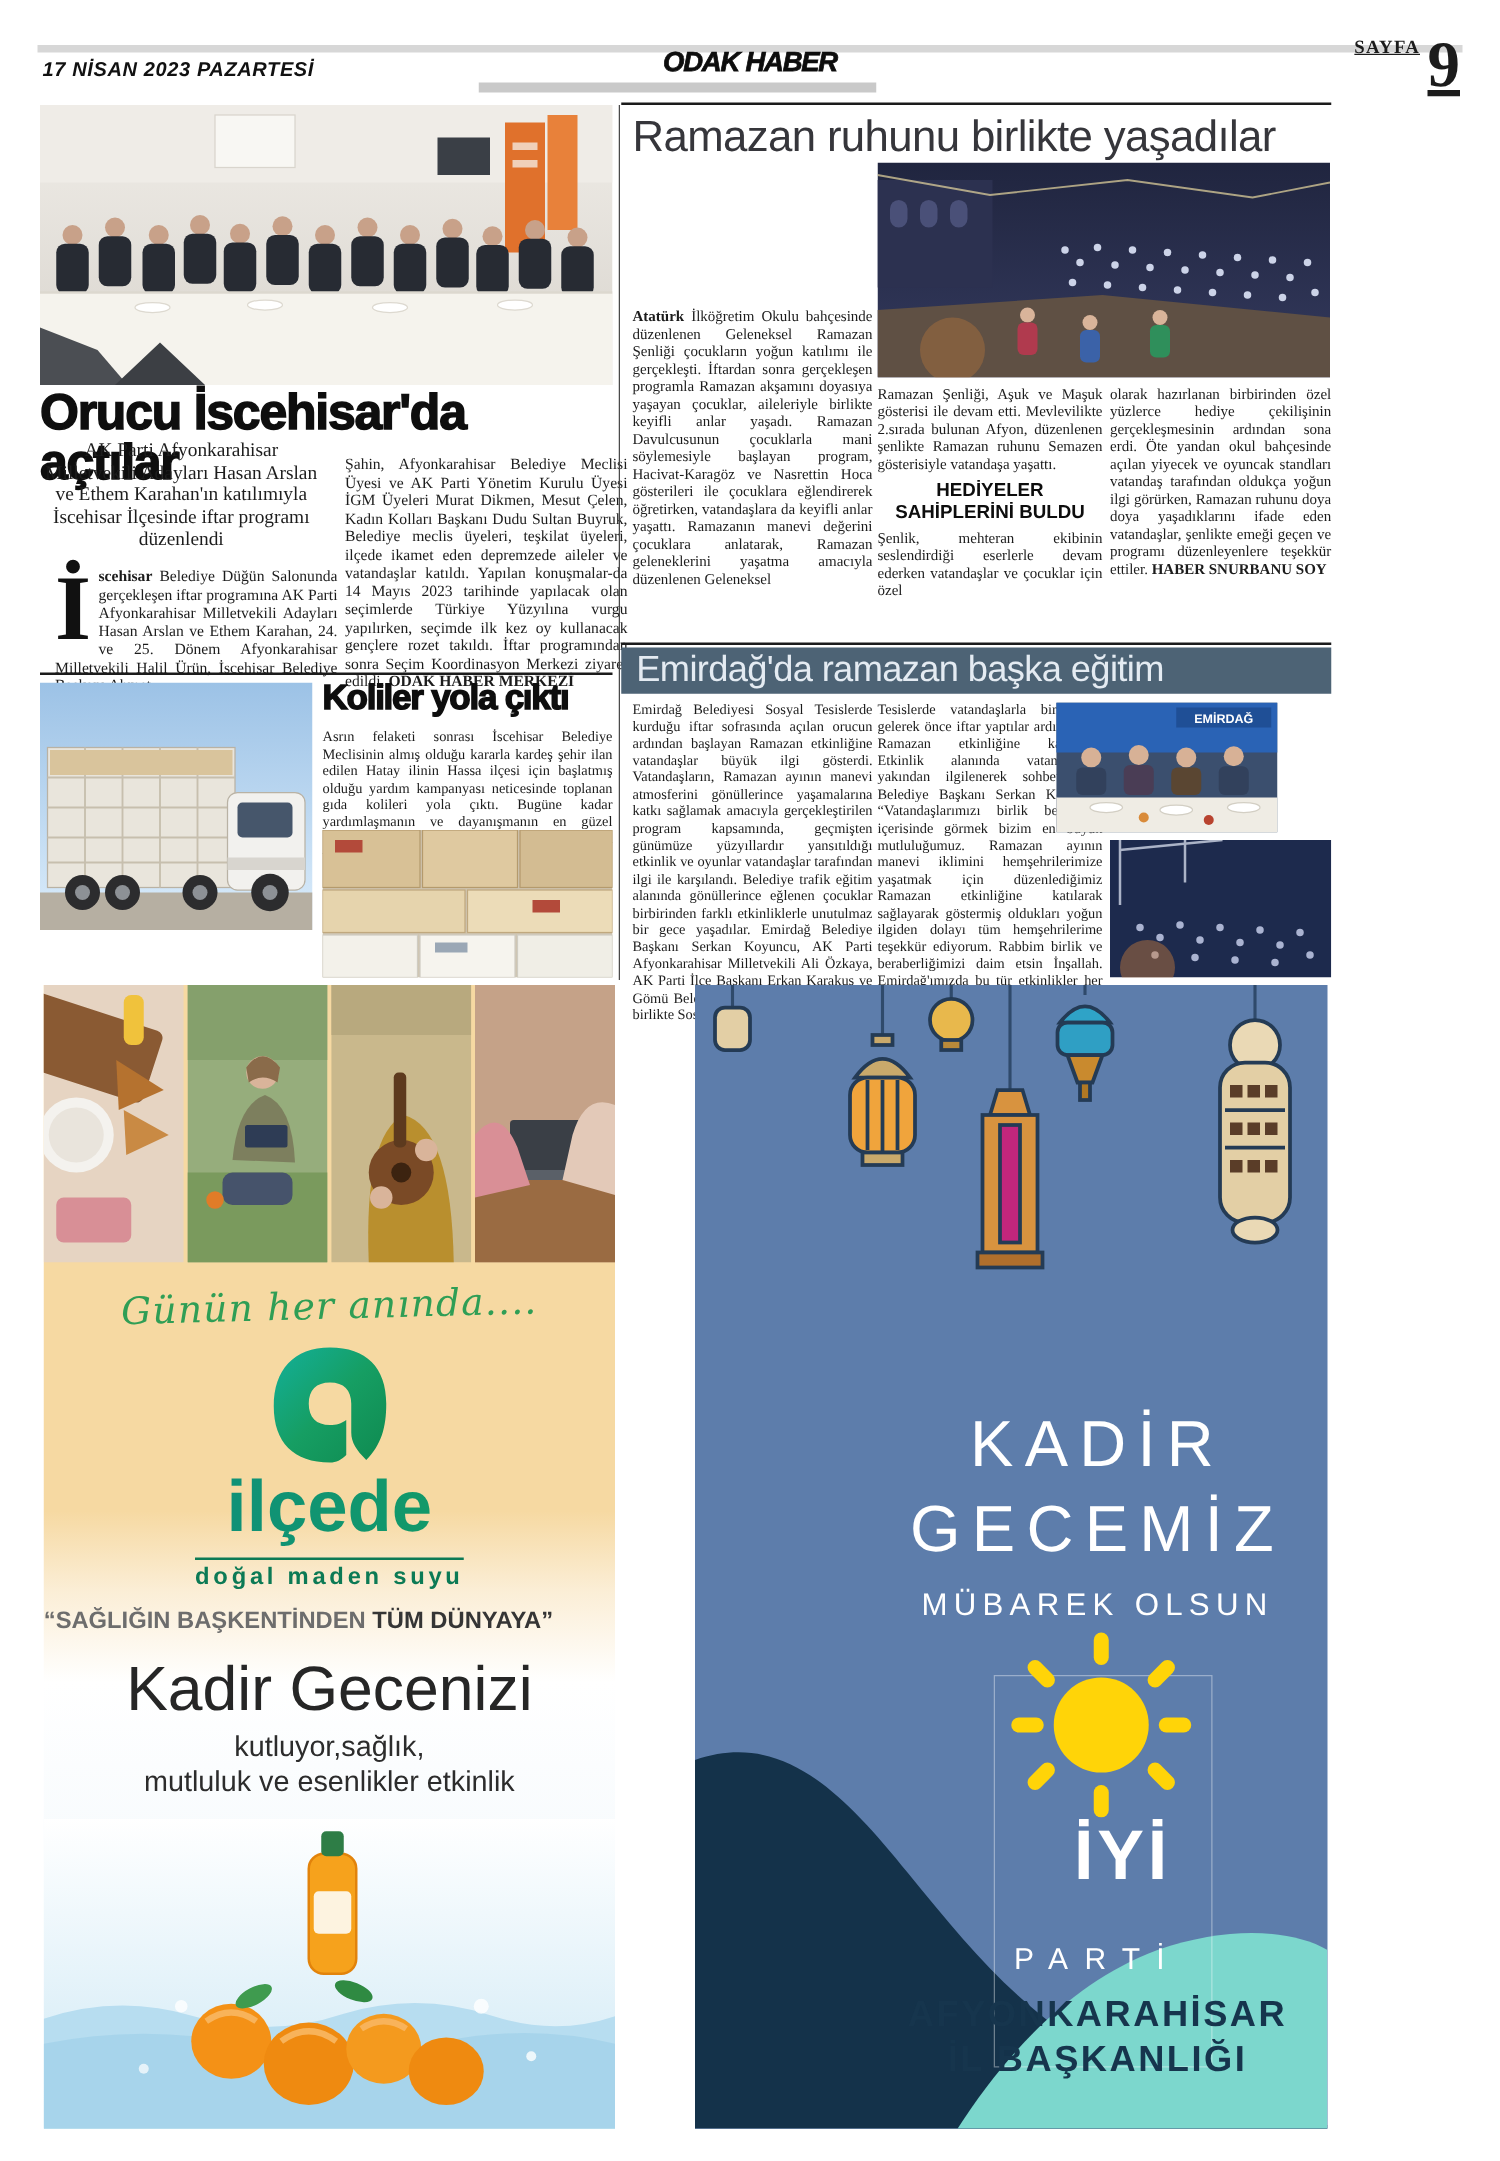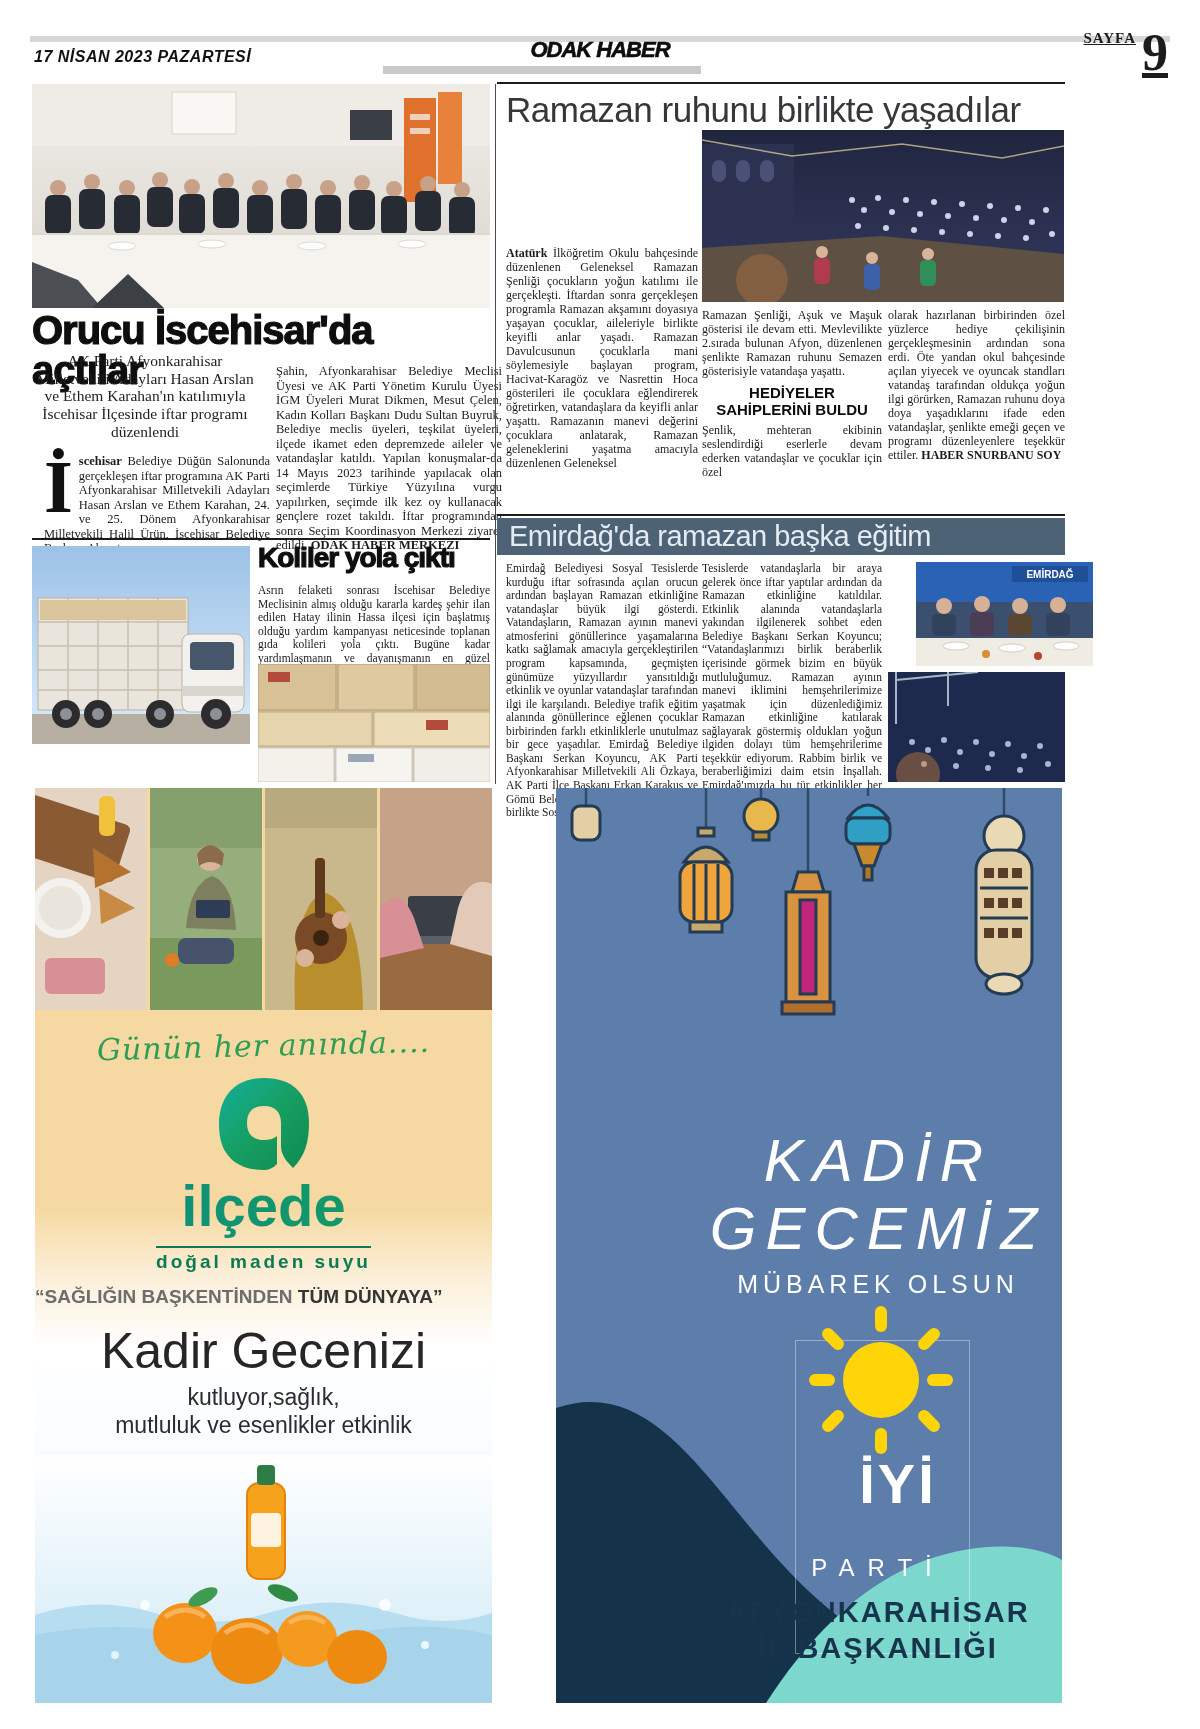--- a/index.html
+++ b/index.html
@@ -54,21 +54,21 @@
   .tagline .t1{font-weight:bold;color:#6d6d6d;}
   .tagline .t2{font-weight:bold;color:#353535;}
   .kadir-gecenizi{width:100%;text-align:center;font-family:"Liberation Sans",sans-serif;
         font-size:50px;color:#262626;letter-spacing:0;}
   .greet{width:100%;text-align:center;font-family:"Liberation Sans",sans-serif;
         font-size:23px;color:#2c2c2c;}
   
   .ad-iyi{background:#5d7dab;overflow:hidden;}
   .iyi-copy{left:0;width:100%;padding-left:138px;box-sizing:border-box;text-align:center;
         font-family:"Liberation Sans",sans-serif;color:#ffffff;}
-  .kadir{font-size:60px;letter-spacing:9px;font-weight:normal;font-style:italic;}
+  .kadir{font-size:52px;letter-spacing:9px;font-weight:normal;}
   .mubarek{font-size:25px;letter-spacing:5px;font-weight:normal;}
   .iyi-word{font-size:56px;font-weight:bold;letter-spacing:3px;line-height:1;margin-left:20px;}
   .parti{font-size:24px;letter-spacing:13px;font-weight:normal;}
   .org{font-size:29px;letter-spacing:2px;color:#16354d;font-weight:bold;}
   .logo-frame{border:1px solid rgba(255,255,255,.38);}
 </style>
 </head>
 <body>
 
 <div class="page">
@@ -250,21 +250,21 @@
 
   <div class="abs hline" style="left:497px;top:514px;width:568px;height:2px;"></div>
   <div class="abs banner" style="left:497px;top:518px;width:568px;height:37px;">
     <span>Emirdağ'da ramazan başka eğitim</span>
   </div>
   <p class="abs txt-xs" style="left:506px;top:562px;width:192px;">Emirdağ Belediyesi Sosyal Tesislerde kurduğu iftar sofrasında açılan orucun ardından başlayan Ramazan etkinliğine vatandaşlar büyük ilgi gösterdi. Vatandaşların, Ramazan ayının manevi atmosferini gönüllerince yaşamalarına katkı sağlamak amacıyla gerçekleştirilen program kapsamında, geçmişten günümüze yüzyıllardır yansıtıldığı etkinlik ve oyunlar vatandaşlar tarafından ilgi ile karşılandı. Belediye trafik eğitim alanında gönüllerince eğlenen çocuklar birbirinden farklı etkinliklerle unutulmaz bir gece yaşadılar. Emirdağ Belediye Başkanı Serkan Koyuncu, AK Parti Afyonkarahisar Milletvekili Ali Özkaya, AK Parti İlçe Başkanı Erkan Karakuş ve Gömü Belediye Başkanı Hakkı Tekin ile birlikte Sosyal</p>
   <div class="abs" style="left:702px;top:562px;width:180px;">
     <p class="txt-xs">Tesislerde vatandaşlarla bir araya gelerek önce iftar yaptılar ardından da Ramazan etkinliğine katıldılar. Etkinlik alanında vatandaşlarla yakından ilgilenerek sohbet eden Belediye Başkanı Serkan Koyuncu; “Vatandaşlarımızı birlik beraberlik içerisinde görmek bizim en büyük mutluluğumuz. Ramazan ayının manevi iklimini hemşehrilerimize yaşatmak için düzenlediğimiz Ramazan etkinliğine katılarak sağlayarak göstermiş oldukları yoğun ilgiden dolayı tüm hemşehrilerime teşekkür ediyorum. Rabbim birlik ve beraberliğimizi daim etsin İnşallah. Emirdağ'ımızda bu tür etkinlikler her zaman devam edecektir” ifadelerini kullandı.</p>
     <p class="txt-xs byl" style="margin-top:3px;">ODAK HABER MERKEZİ</p>
   </div>
-  <div class="abs" style="left:916px;top:562px;width:177px;height:104px;">
+  <div class="abs" style="left:845px;top:562px;width:177px;height:104px;">
     <svg width="177" height="104" viewBox="0 0 177 104">
       <rect width="177" height="104" fill="#3b4f6e"></rect>
       <rect x="0" y="0" width="177" height="40" fill="#2a63b5"></rect>
       <rect x="96" y="4" width="76" height="16" fill="#1f4f96"></rect>
       <text x="134" y="16" font-family="Liberation Sans, sans-serif" font-size="10" font-weight="bold" fill="#ffffff" text-anchor="middle">EMİRDAĞ</text>
       <circle cx="28" cy="44" r="8" fill="#d7b196"></circle>
         <rect x="16" y="52" width="24" height="22" rx="5" fill="#32415c"></rect>
       <circle cx="66" cy="42" r="8" fill="#d7b196"></circle>
         <rect x="54" y="50" width="24" height="24" rx="5" fill="#4a3d55"></rect>
       <circle cx="104" cy="44" r="8" fill="#d7b196"></circle>

